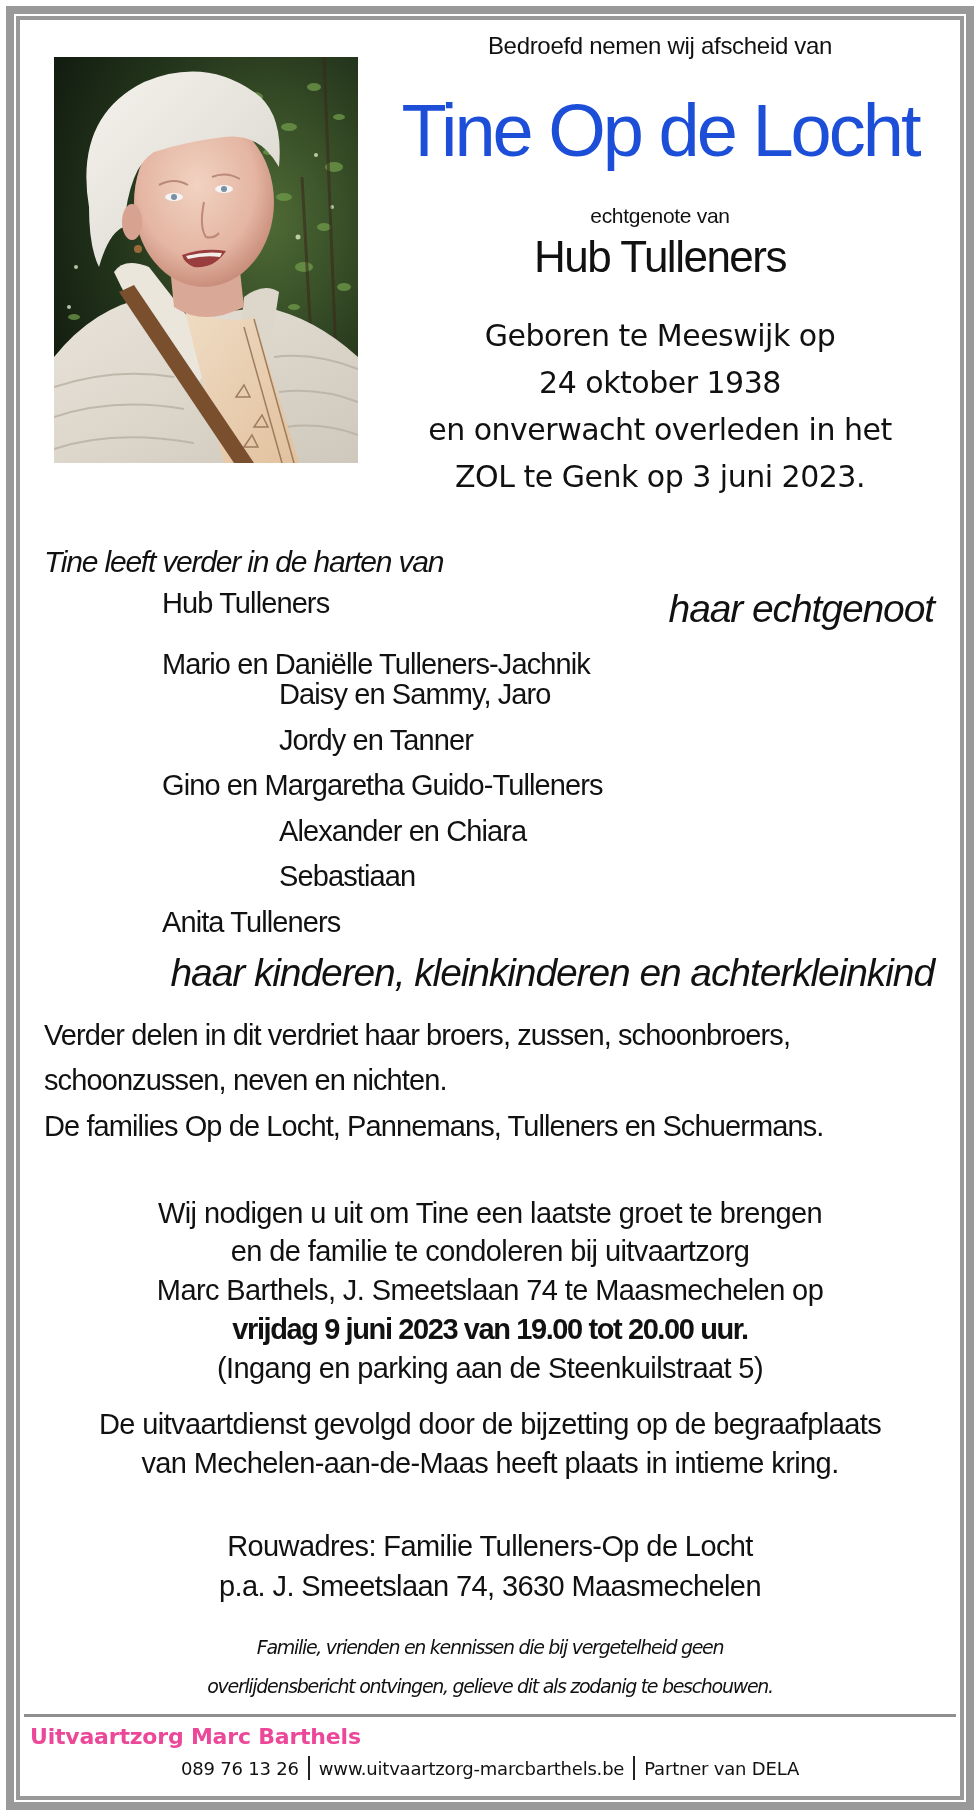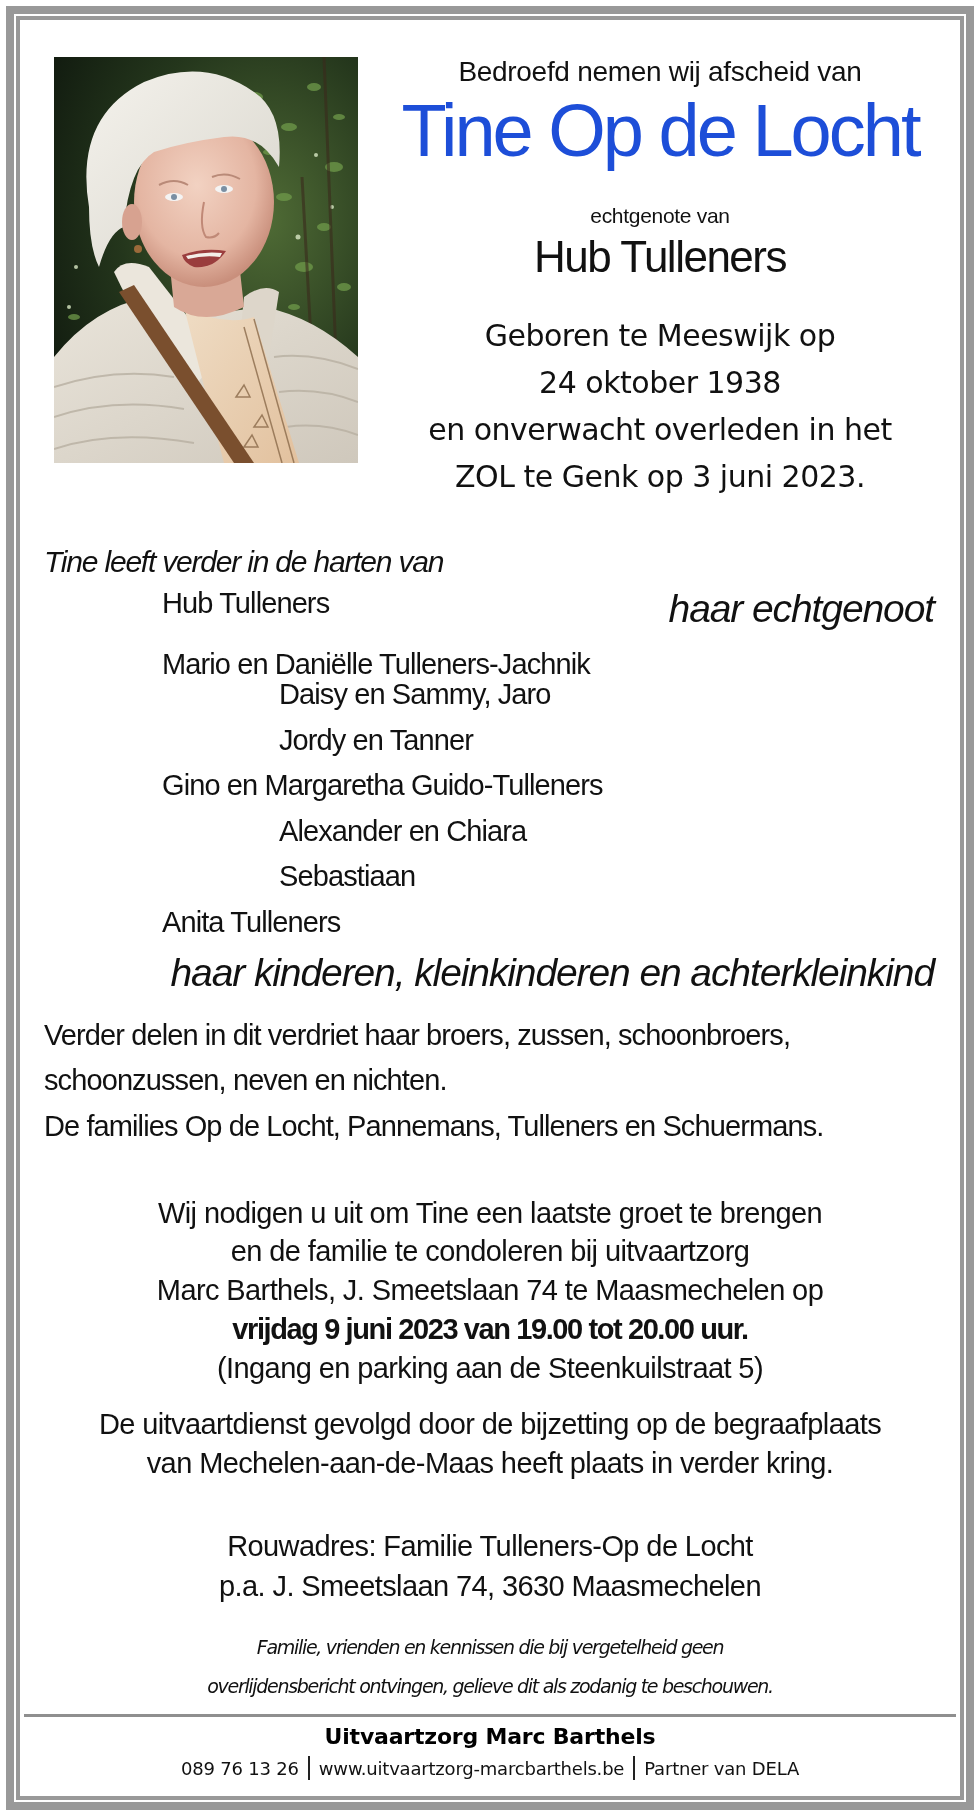--- a/index.html
+++ b/index.html
@@ -4,38 +4,38 @@
 <style>
   html, body { margin:0; padding:0; background:#ffffff; }
   body { width:980px; height:1819px; position:relative; overflow:hidden; font-family:"Liberation Sans", sans-serif; color:#111; }
   .frame-outer { position:absolute; left:6px; top:6px; width:968px; height:1804px; box-sizing:border-box; border:8px solid #999999; }
   .frame-inner { position:absolute; left:16px; top:16px; width:948px; height:1784px; box-sizing:border-box; border:4px solid #999999; }
   .abs { position:absolute; white-space:nowrap; }
   .photo { position:absolute; left:54px; top:57px; width:304px; height:406px; overflow:hidden; }
   .photo svg { display:block; }
 
   .header-col { position:absolute; left:370px; width:580px; text-align:center; }
-  .intro { top:56px; font-size:28px; letter-spacing:-0.3px; }
+  .intro { top:32px; font-size:24px; letter-spacing:-0.3px; }
   .name { top:86px; font-size:74px; letter-spacing:-3px; line-height:90px; color:#1d4ed8; }
   .spouse-intro { top:204px; font-size:21px; letter-spacing:-0.3px; }
   .spouse-name { top:232px; font-size:44px; letter-spacing:-1.5px; }
   .life { font-family:"DejaVu Sans", sans-serif; font-size:30px; letter-spacing:-0.5px; }
   .life1 { top:318px; } .life2 { top:365px; } .life3 { top:412px; } .life4 { top:459px; }
 
   .mourn-intro { left:44px; top:545px; font-style:italic; font-size:30px; letter-spacing:-1.2px; }
   .fam { font-size:29px; letter-spacing:-0.9px; }
   .lvl1 { left:162px; } .lvl2 { left:279px; }
   .rel { font-style:italic; font-size:39px; letter-spacing:-1.1px; right:46px; }
 
   .para { left:44px; font-size:29px; letter-spacing:-0.9px; }
   .cblock { left:30px; width:920px; text-align:center; font-size:29px; letter-spacing:-0.6px; }
   .bold { font-weight:bold; letter-spacing:-1.4px; }
   .note { left:30px; width:920px; text-align:center; font-family:"DejaVu Sans", sans-serif; font-style:italic; font-size:19px; letter-spacing:-1.3px; }
   .sep { position:absolute; left:24px; top:1714px; width:932px; height:3px; background:#8f8f8f; }
-  .ftitle { left:30px; width:920px; top:1724px; text-align:center; font-family:"DejaVu Sans", sans-serif; font-weight:bold; font-size:22px; letter-spacing:-0.2px; color:#000000; }
+  .ftitle { left:30px; width:920px; top:1724px; font-family:"DejaVu Sans", sans-serif; font-weight:bold; font-size:22px; letter-spacing:-0.2px; color:#ec4899; }
   .fcontact { left:30px; width:920px; top:1756px; text-align:center; font-family:"DejaVu Sans", sans-serif; font-size:18px; letter-spacing:-0.2px; color:#111; }
   .fcontact .bar { display:inline-block; width:2px; height:24px; background:#222; vertical-align:-5px; margin:0 9px; }
 </style>
 </head>
 <body>
 
 <div>
   <div class="frame-outer"></div>
   <div class="frame-inner"></div>
 
@@ -166,21 +166,21 @@
   <div class="abs para" style="top:1064px">schoonzussen, neven en nichten.</div>
   <div class="abs para" style="top:1110px">De families Op de Locht, Pannemans, Tulleners en Schuermans.</div>
 
   <div class="abs cblock" style="top:1197px">Wij nodigen u uit om Tine een laatste groet te brengen</div>
   <div class="abs cblock" style="top:1235px">en de familie te condoleren bij uitvaartzorg</div>
   <div class="abs cblock" style="top:1274px">Marc Barthels, J. Smeetslaan 74 te Maasmechelen op</div>
   <div class="abs cblock bold" style="top:1313px">vrijdag 9 juni 2023 van 19.00 tot 20.00 uur.</div>
   <div class="abs cblock" style="top:1352px">(Ingang en parking aan de Steenkuilstraat 5)</div>
 
   <div class="abs cblock" style="top:1408px">De uitvaartdienst gevolgd door de bijzetting op de begraafplaats</div>
-  <div class="abs cblock" style="top:1447px">van Mechelen-aan-de-Maas heeft plaats in verder kring.</div>
+  <div class="abs cblock" style="top:1447px">van Mechelen-aan-de-Maas heeft plaats in intieme kring.</div>
 
   <div class="abs cblock" style="top:1530px">Rouwadres: Familie Tulleners-Op de Locht</div>
   <div class="abs cblock" style="top:1570px">p.a. J. Smeetslaan 74, 3630 Maasmechelen</div>
 
   <div class="abs note" style="top:1636px">Familie, vrienden en kennissen die bij vergetelheid geen</div>
   <div class="abs note" style="top:1675px">overlijdensbericht ontvingen, gelieve dit als zodanig te beschouwen.</div>
 
   <div class="sep"></div>
   <div class="abs ftitle">Uitvaartzorg Marc Barthels</div>
   <div class="abs fcontact">

